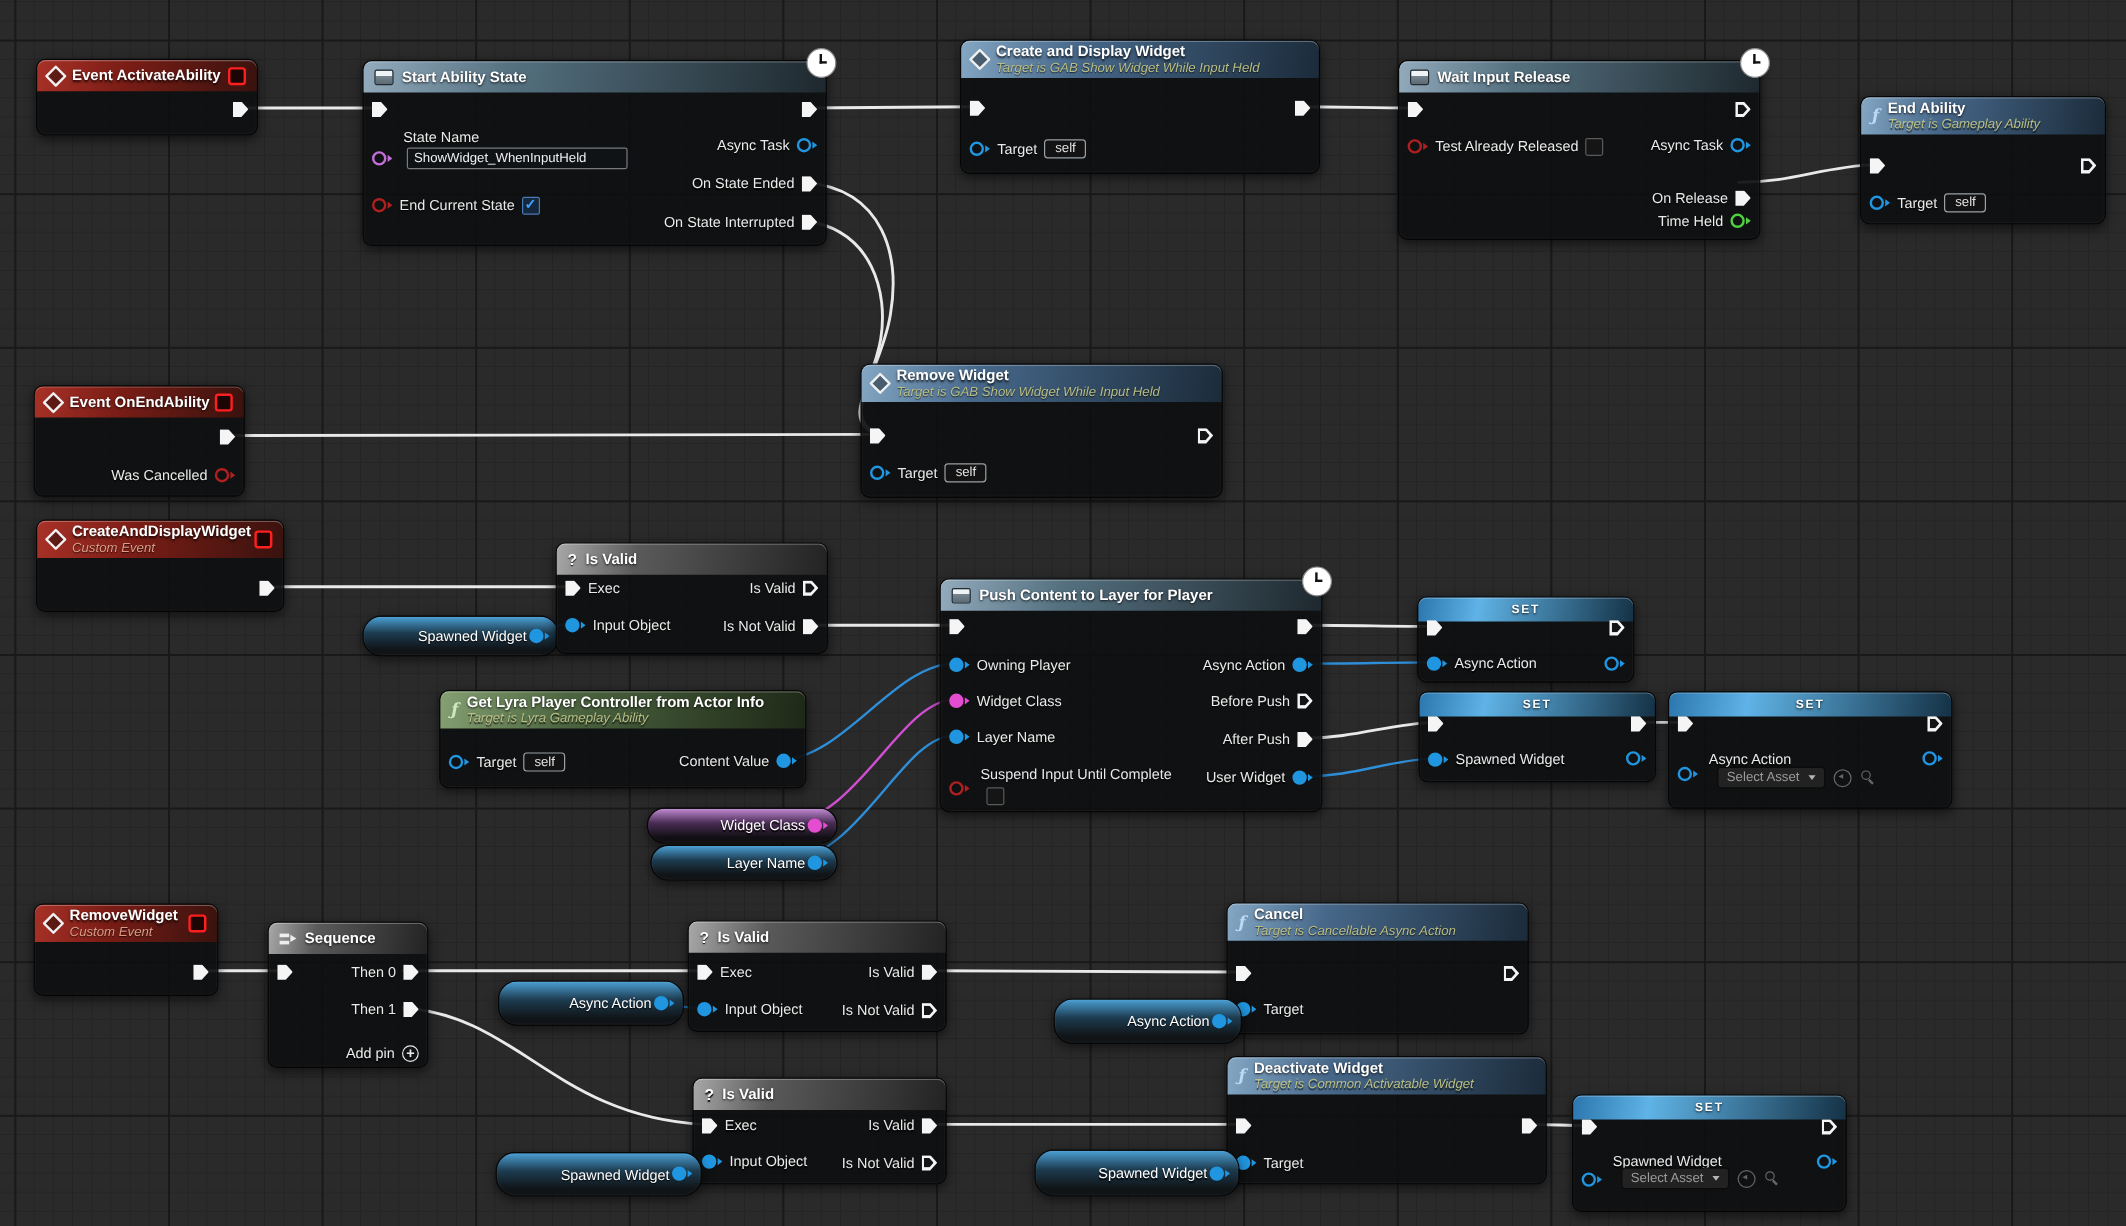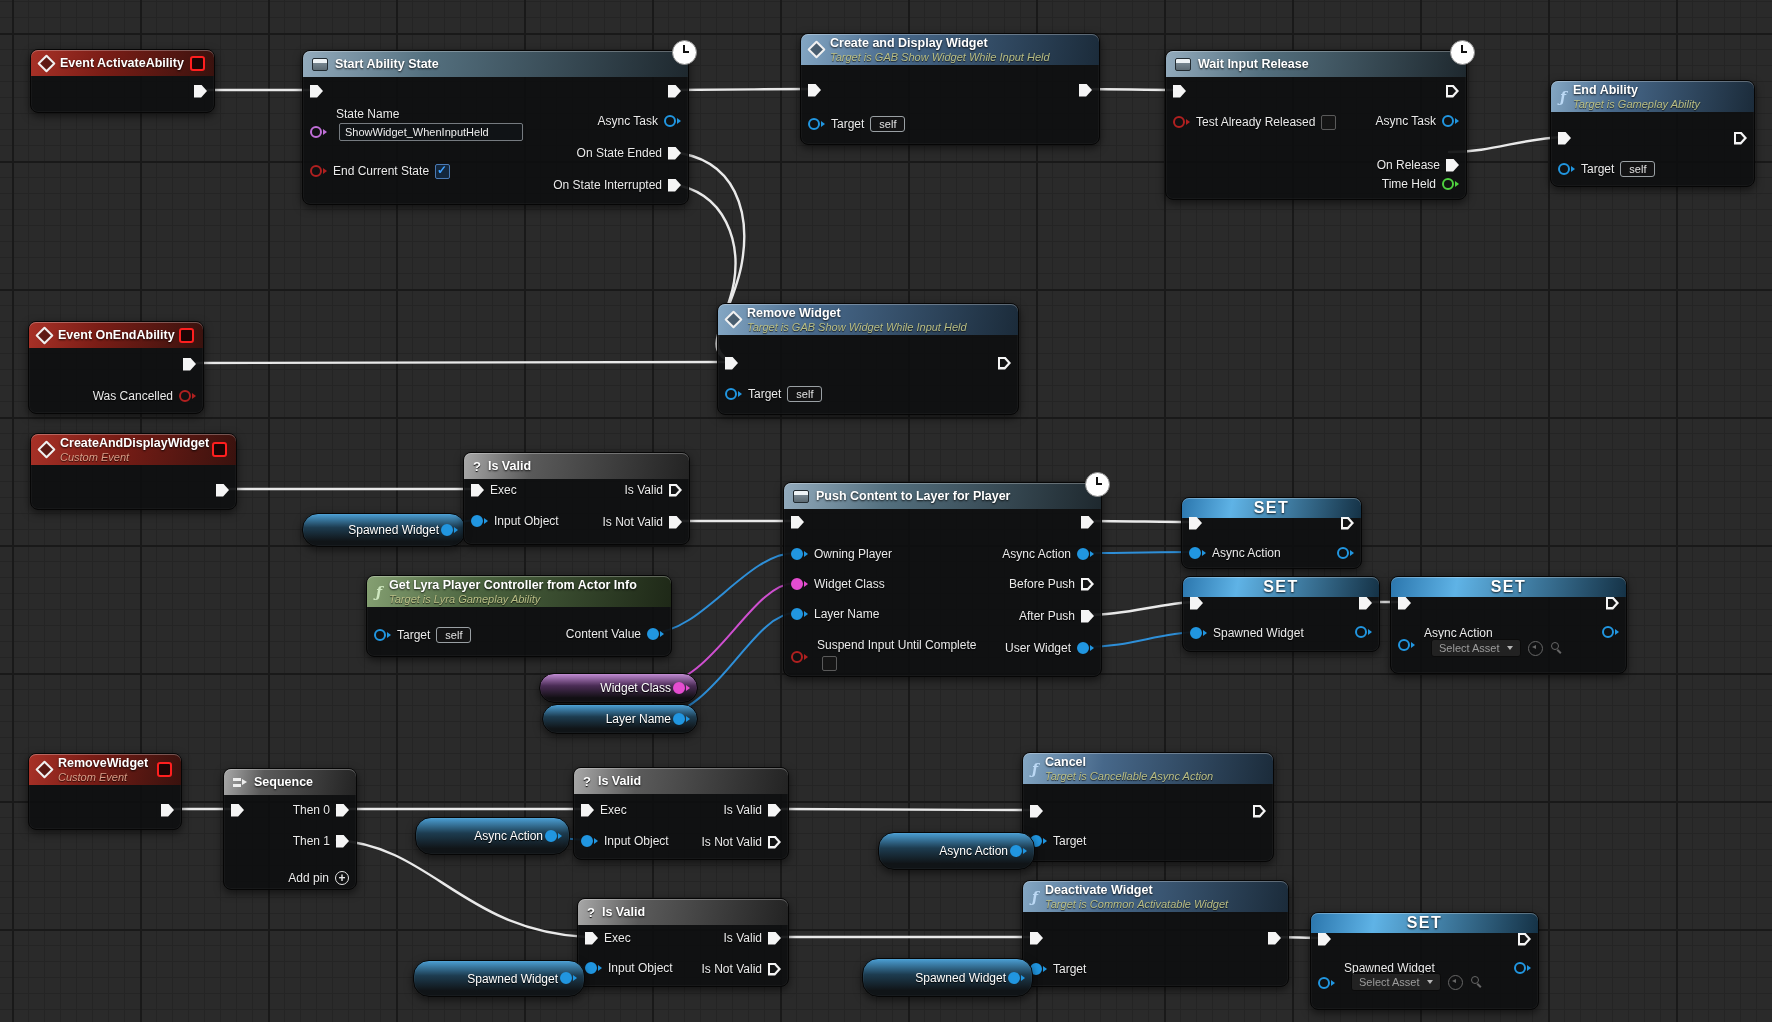--- a/index.html
+++ b/index.html
@@ -20,21 +20,21 @@
   .titles{display:flex;flex-direction:column;justify-content:center;min-width:0;}
   .t{font-size:12.5px;font-weight:bold;color:#fff;text-shadow:0 1px 2px rgba(0,0,0,.85);white-space:nowrap;}
   .s{font-size:11px;font-style:italic;color:#b9be85;white-space:nowrap;margin-top:1px;text-shadow:0 1px 1px rgba(0,0,0,.7);}
   .event>.hdr{background:linear-gradient(100deg,#a83127 0%,#7a1d16 40%,#39120e 100%);}
   .event .s{color:#d89c86;}
   .latent>.hdr{background:linear-gradient(100deg,#93abbd 0%,#54707f 32%,#1e282e 100%);}
   .fn>.hdr{background:linear-gradient(100deg,#84a7c4 0%,#47688a 32%,#1b2b3a 100%);}
   .pure>.hdr{background:linear-gradient(100deg,#85a072 0%,#4c6540 35%,#1e2817 100%);}
   .gray>.hdr{background:linear-gradient(100deg,#a8a8a8 0%,#5a5a5a 30%,#232323 100%);}
   .set>.hdr{height:20px;justify-content:center;background:linear-gradient(100deg,#2b76ad 0%,#5fb3e6 28%,#153246 100%);}
-  .set .t{font-size:16px;letter-spacing:1.5px;}
+  .set .t{font-size:10px;letter-spacing:1.5px;}
   .pill{border-radius:16px;background:linear-gradient(180deg,#4b9fd4 0%,#1d3c50 42%,#101417 85%);
     display:flex;align-items:center;justify-content:flex-end;padding-right:26px;}
   .pill.purple{background:linear-gradient(180deg,#c08ad2 0%,#4a2c55 42%,#121014 85%);}
   .pill-label{font-size:12px;color:#fff;text-shadow:0 1px 1px #000;white-space:nowrap;}
   
   .icon{flex:none;}
   .diamond-i{width:9px;height:9px;border:2px solid #f0f0f0;transform:rotate(45deg);background:rgba(0,0,0,.4);border-radius:1px;}
   .latent-i{width:14px;height:11px;border-radius:2px;border:1px solid #222b31;
     background:linear-gradient(180deg,#eef3f6 0%,#eef3f6 38%,#76858f 39%,#5c6a73 100%);}
   .fn-i{font-family:"DejaVu Serif",serif;font-style:italic;font-weight:bold;font-size:14px;color:#bcd9f5;line-height:1;}

